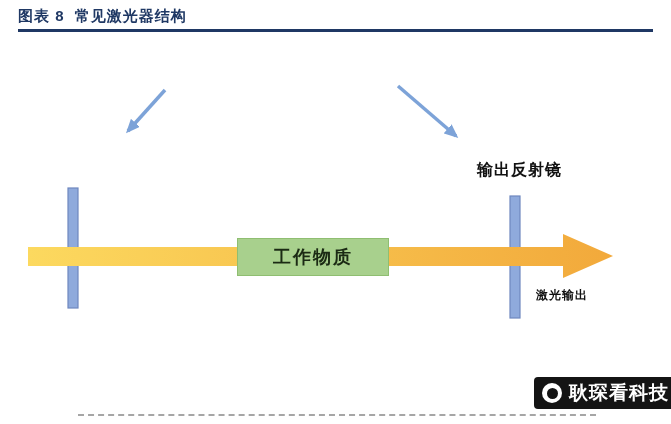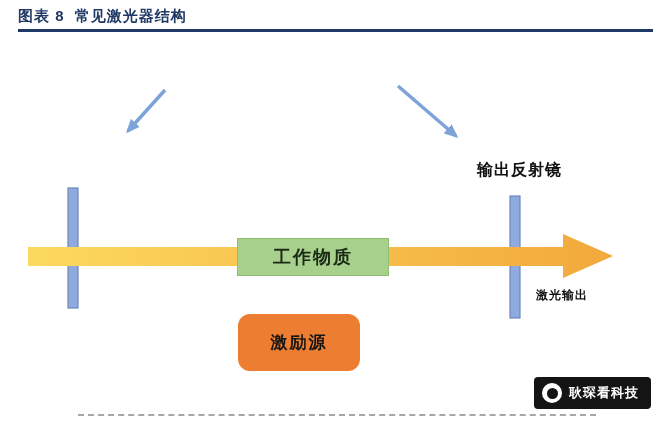--- a/index.html
+++ b/index.html
@@ -37,21 +37,21 @@
 
   .source { position:absolute; left:20px; top:390px; font-size:12.5px; font-style:italic;
             font-weight:bold; color:var(--source-blue,#2e5597); letter-spacing:0.5px; }
 
   .badge { position:absolute; left:534px; top:377px; height:32px;
            background:var(--badge-bg,#141414); border-radius:4px;
            display:flex; align-items:center; gap:7px; padding:0 12px 0 8px; }
   .badge-icon { width:20px; height:20px; border-radius:50%; background:#ffffff;
                 display:flex; align-items:center; justify-content:center; flex:0 0 auto; }
   .badge-icon-inner { width:11px; height:11px; border-radius:50%; background:#141414; }
-  .badge-text { color:#ffffff; font-size:13px; font-weight:bold; letter-spacing:1px; white-space:nowrap; }
+  .badge-text { color:#ffffff; font-size:19px; font-weight:bold; letter-spacing:1px; white-space:nowrap; }
 
   .bottom-dashed { position:absolute; left:78px; top:414px; width:518px;
                    border-top:2px dashed #a6a6a6; }
 </style>
 </head>
 <body>
 
 <div class="page">
 
   <div class="fig-title">图表 8  常见激光器结构</div>
@@ -78,21 +78,20 @@
   </svg>
 
 
 
   <div class="label rmirror">输出反射镜</div>
 
   <div class="medium-box">工作物质</div>
 
   <div class="label output">激光输出</div>
 
-  <div class="excite-box">激励源</div>
 
 
   <div class="badge">
     <span class="badge-icon">
       <span class="badge-icon-inner"></span>
     </span>
     <span class="badge-text">耿琛看科技</span>
   </div>
 
   <div class="bottom-dashed"></div>

